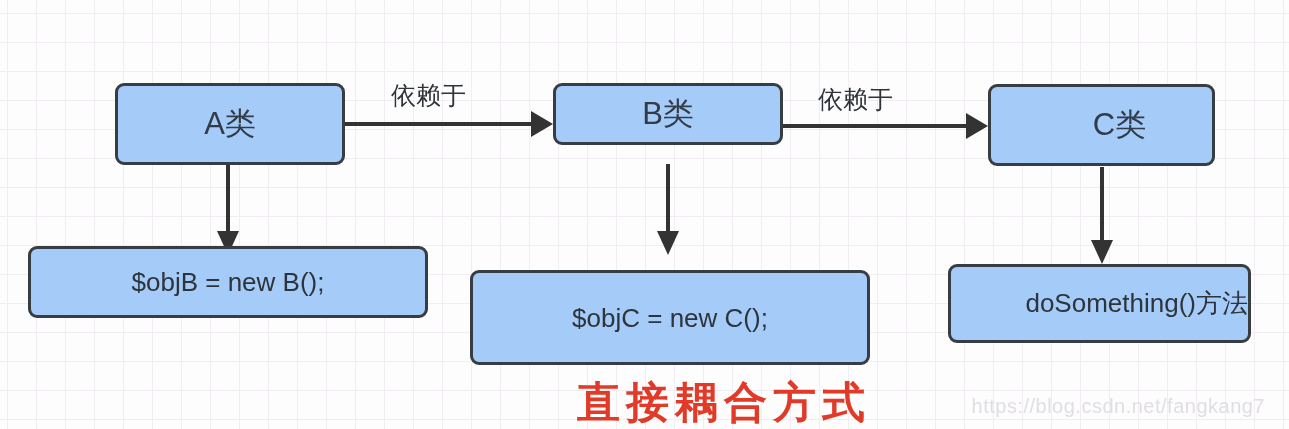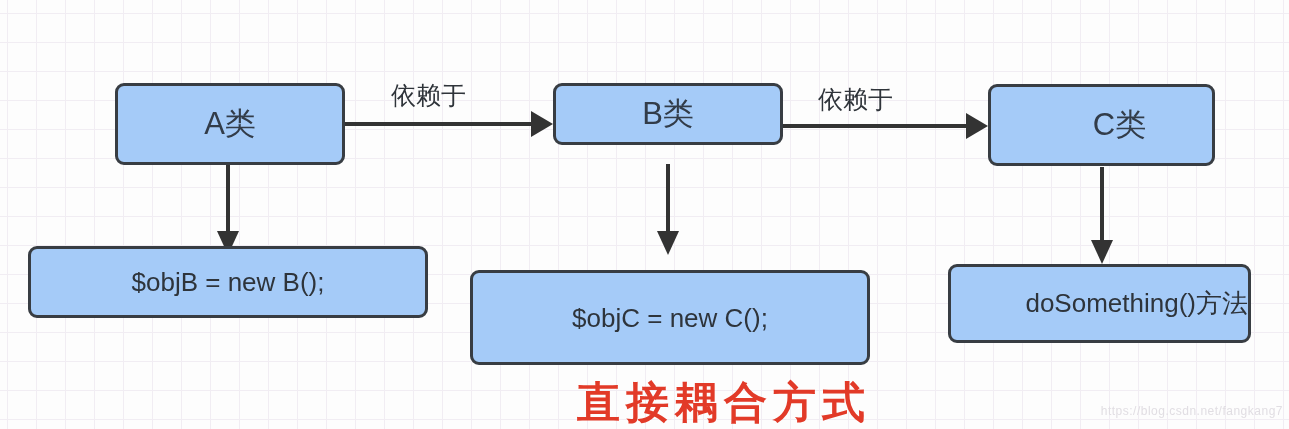--- a/index.html
+++ b/index.html
@@ -63,22 +63,22 @@
     left: 524px; top: 374px; width: 400px;
     text-align: center;
     font-size: 43px;
     font-weight: bold;
     letter-spacing: 6px;
     color: #e23a28;
   }
 
   .watermark {
     position: absolute;
-    right: 6px; bottom: 11px;
-    font-size: 12px;
+    right: 24px; bottom: 11px;
+    font-size: 20px;
     color: #e1dee3;
     letter-spacing: 0.5px;
   }
 </style>
 </head>
 <body>
 
 <div class="canvas">
 
   <div class="node class-node" style="left:115px; top:83px; width:230px; height:82px;">

